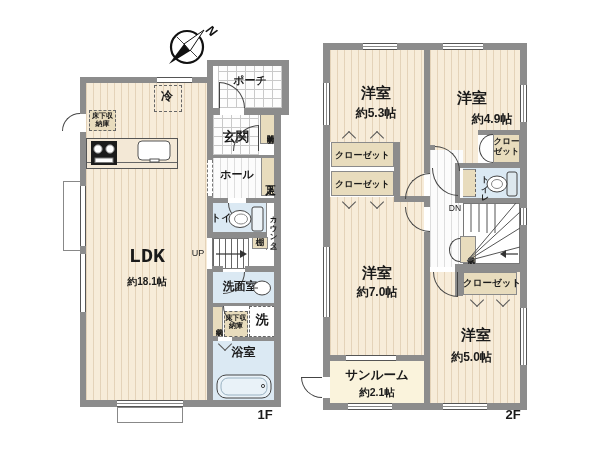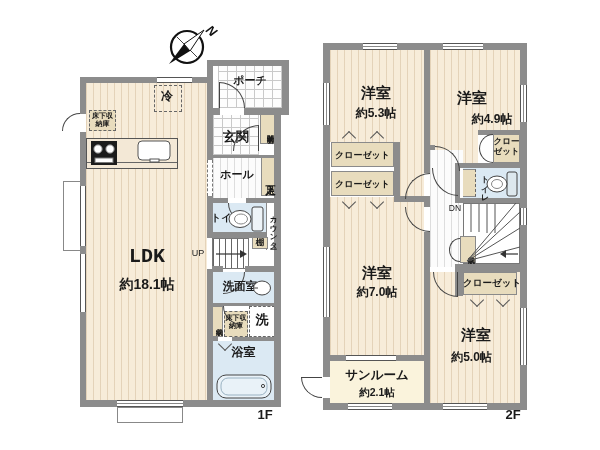--- a/index.html
+++ b/index.html
@@ -170,21 +170,21 @@
   <div class="arc arc-bl" style="left:449px;top:250px;width:11px;height:12px;"></div>
 
   <div class="vmark rotU" style="left:344px;top:133px;"></div>
   <div class="vmark rotU" style="left:372px;top:133px;"></div>
   <div class="vmark rotD" style="left:344px;top:197px;"></div>
   <div class="vmark rotD" style="left:372px;top:197px;"></div>
   <div class="vmark rotD" style="left:472px;top:295px;"></div>
   <div class="vmark rotD" style="left:498px;top:295px;"></div>
 
   <div class="lbl" style="left:92px;top:245px;width:110px;font-size:20px;font-family:Liberation Mono, monospace;">LDK</div>
-  <div class="lbl" style="left:92px;top:276px;width:110px;font-size:14px;">約18.1帖</div>
+  <div class="lbl" style="left:92px;top:276px;width:110px;font-size:10px;">約18.1帖</div>
   <div class="lbl" style="left:220px;top:74px;width:60px;font-size:11px;text-align:center;">ポーチ</div>
   <div class="lbl" style="left:214px;top:130px;width:44px;font-size:13px;">玄関</div>
   <div class="vlbl" style="left:261px;top:116px;width:13px;height:28px;font-size:7px;letter-spacing:0;">玄関収納</div>
   <div class="lbl" style="left:214px;top:168px;width:46px;font-size:11px;">ホール</div>
   <div class="vlbl" style="left:262px;top:158px;width:13px;height:38px;font-size:10px;letter-spacing:0;">下足入</div>
   <div class="lbl" style="left:154px;top:90px;width:26px;font-size:12px;">冷</div>
   <div class="lbl wrap" style="left:90px;top:112px;width:25px;font-size:7px;">床下収納庫</div>
   <div class="lbl" style="left:211px;top:212px;width:27px;font-size:10px;">トイレ</div>
   <div class="vlbl" style="left:266px;top:206px;width:11px;height:44px;font-size:7.5px;letter-spacing:0;">カウンター</div>
   <div class="lbl" style="left:252px;top:238px;width:16px;font-size:8.5px;">棚</div>

